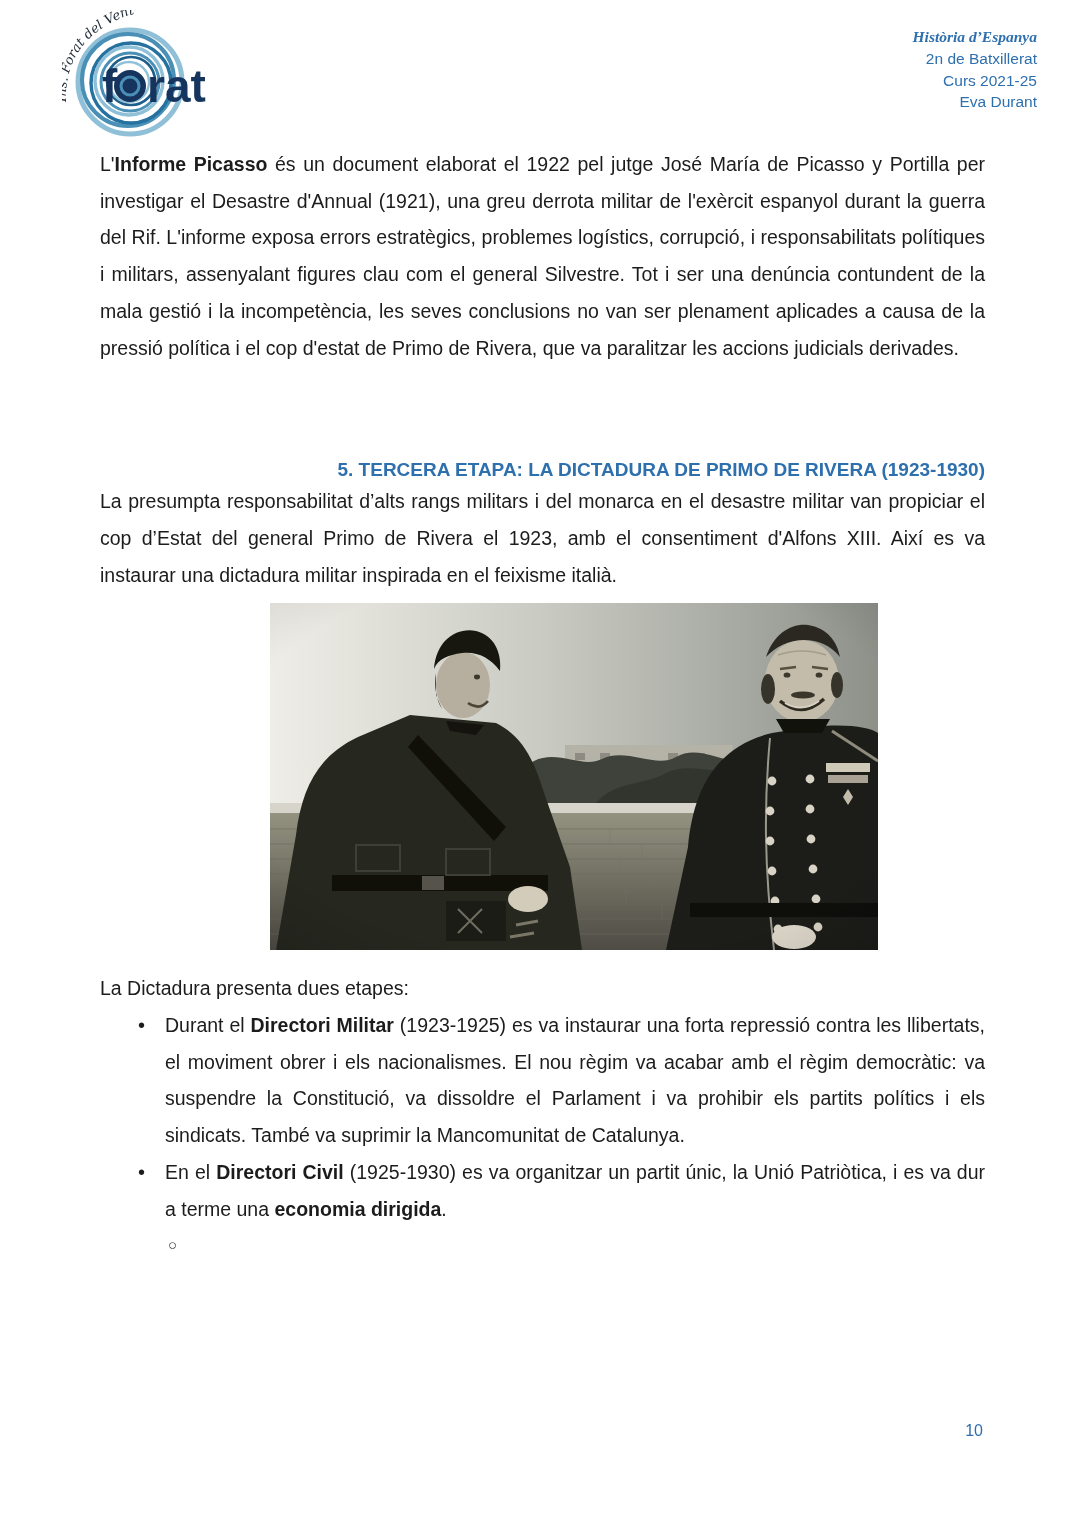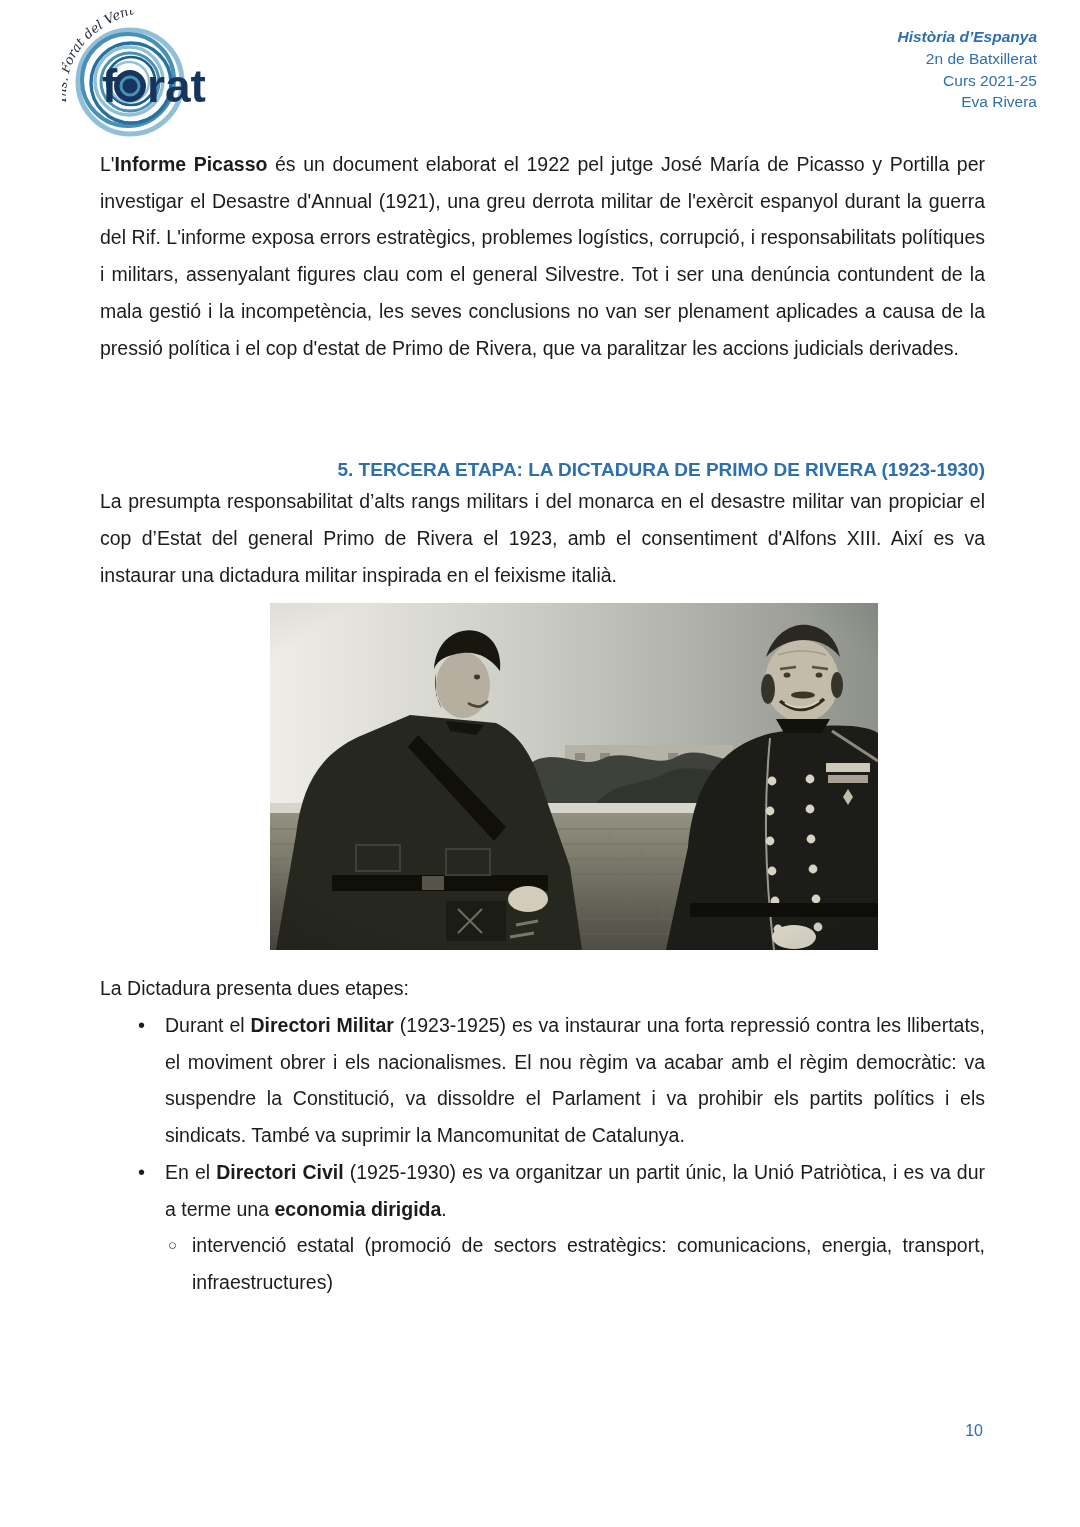--- a/index.html
+++ b/index.html
@@ -16,21 +16,21 @@
   body{
     width:1080px;height:1527px;position:relative;overflow:hidden;
     font-family:"Liberation Sans",sans-serif;color:var(--text-color);
   }
   
   .logo-wrap{position:absolute;left:62px;top:10px;width:150px;height:130px;}
   .header-info{
     position:absolute;top:26px;right:43px;text-align:right;
     color:var(--accent-blue);font-size:15.5px;line-height:21.8px;
   }
-  .header-info .line-0{font-style:italic;font-weight:bold;}
+  .header-info .line-0{font-style:italic;font-weight:bold;font-family:Liberation Serif, serif;}
   
   .content{position:absolute;left:100px;top:146px;width:885px;}
   .para{
     font-size:19.5px;line-height:36.7px;text-align:justify;
   }
   .b{font-weight:bold;}
   .section-heading{
     margin-top:91px;
     color:var(--accent-blue);font-size:19px;font-weight:bold;line-height:26px;
     text-align:right;
@@ -81,21 +81,21 @@
     <text font-family="DejaVu Serif, serif" font-style="italic" font-size="13" fill="#1f2a35">
       <textPath href="#arcpath">Ins. Forat del Vent</textPath>
     </text>
   </svg>
 </div>
 
 <div class="header-info">
   <div class="line-0">Història d’Espanya</div>
   <div>2n de Batxillerat</div>
   <div>Curs 2021-25</div>
-  <div>Eva Rivera</div>
+  <div>Eva Durant</div>
 </div>
 
 <div class="content">
 
   <p class="para"><span>L'</span><span class="b">Informe Picasso</span><span> és un document elaborat el 1922 pel jutge José María de Picasso y Portilla per investigar el Desastre d'Annual (1921), una greu derrota militar de l'exèrcit espanyol durant la guerra del Rif. L'informe exposa errors estratègics, problemes logístics, corrupció, i responsabilitats polítiques i militars, assenyalant figures clau com el general Silvestre. Tot i ser una denúncia contundent de la mala gestió i la incompetència, les seves conclusions no van ser plenament aplicades a causa de la pressió política i el cop d'estat de Primo de Rivera, que va paralitzar les accions judicials derivades.</span></p>
 
   <h2 class="section-heading">5. TERCERA ETAPA: LA DICTADURA DE PRIMO DE RIVERA (1923-1930)</h2>
 
   <p class="para para-2">La presumpta responsabilitat d’alts rangs militars i del monarca en el desastre militar van propiciar el cop d’Estat del general Primo de Rivera el 1923, amb el consentiment d'Alfons XIII. Així es va instaurar una dictadura militar inspirada en el feixisme italià.</p>
 
@@ -226,18 +226,17 @@
     <span class="li-text"><span>Durant el </span><span class="b">Directori Militar</span><span> (1923-1925) es va instaurar una forta repressió contra les llibertats, el moviment obrer i els nacionalismes. El nou règim va acabar amb el règim democràtic: va suspendre la Constitució, va dissoldre el Parlament i va prohibir els partits polítics i els sindicats. També va suprimir la Mancomunitat de Catalunya.</span></span>
   </div>
 
   <div class="bullet-item lvl1">
     <span class="marker m1">•</span>
     <span class="li-text"><span>En el </span><span class="b">Directori Civil</span><span> (1925-1930) es va organitzar un partit únic, la Unió Patriòtica, i es va dur a terme una </span><span class="b">economia dirigida</span><span>.</span></span>
   </div>
 
   <div class="bullet-item lvl2">
     <span class="marker m2">○</span>
-    <span class="li-text"><span>intervenció estatal (promoció de sectors estratègics: comunicacions, energia, transport, infraestructures)</span></span>
   </div>
 
 </div>
 
 <div class="page-number">10</div>
 
 </body></html>

